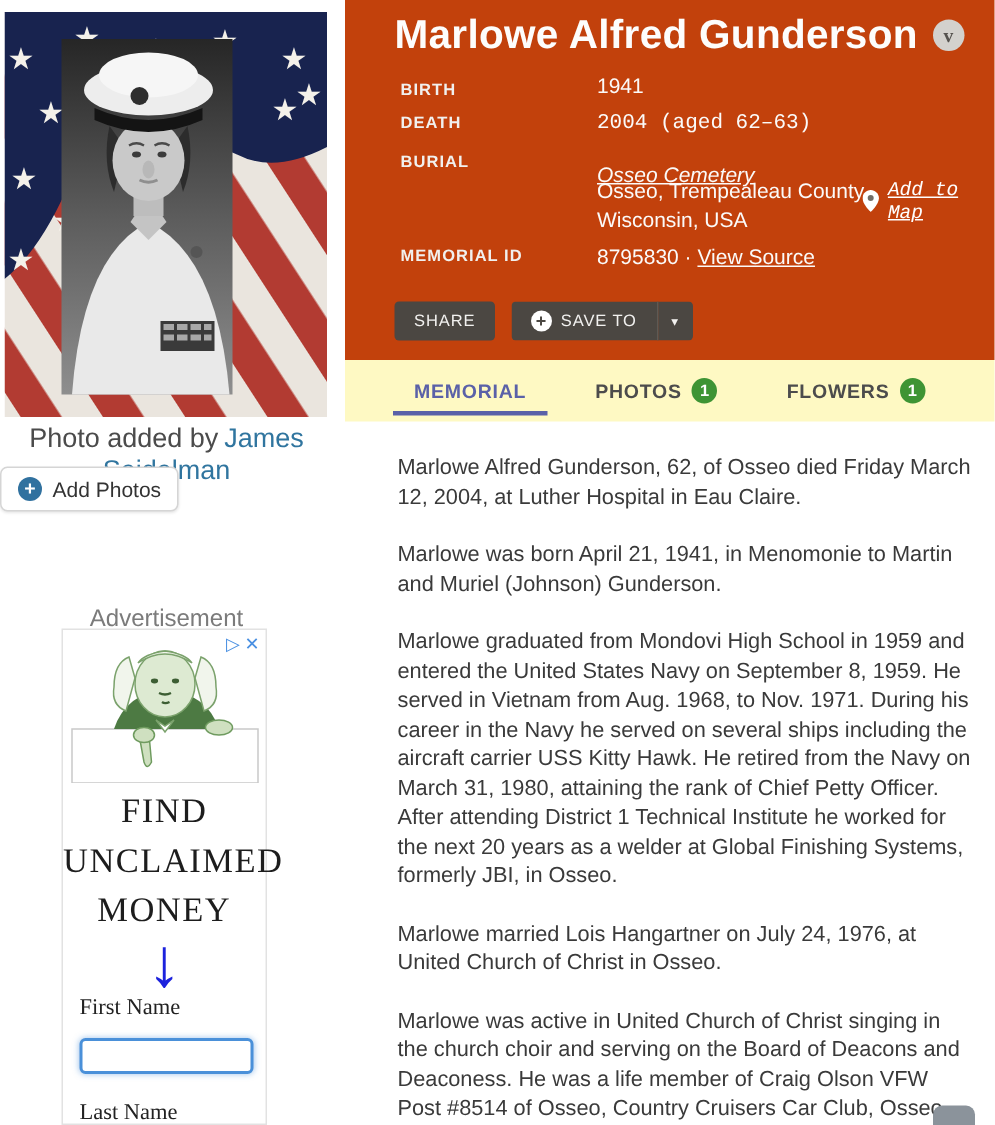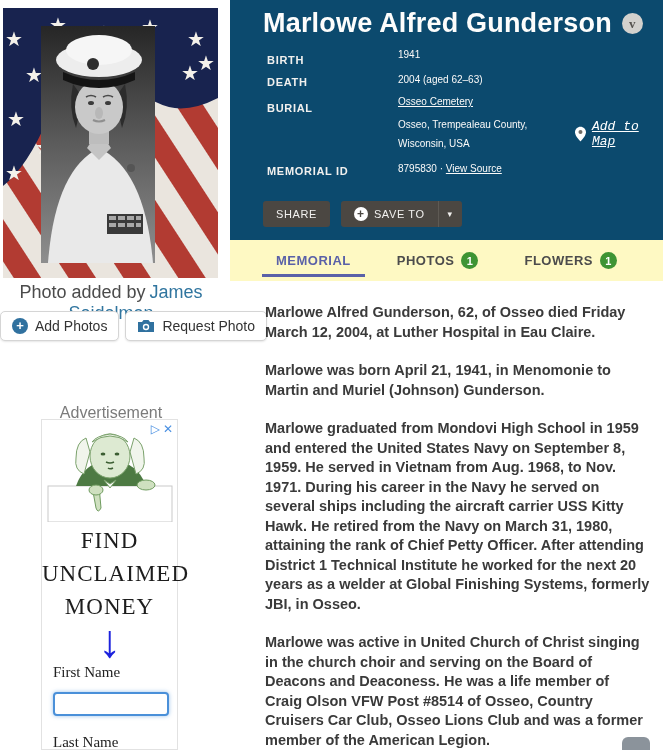--- a/index.html
+++ b/index.html
@@ -25,28 +25,28 @@
     font-size:23px;color:#1d1d1d;letter-spacing:1px;}
   .ad-l1{top:108px;} .ad-l2{top:141px;} .ad-l3{top:174px;}
   .ad-arrow{position:absolute;top:198px;width:100%;text-align:center;color:#1c22dd;font-size:46px;
     font-weight:700;line-height:46px;}
   .ad-field-label{position:absolute;left:11px;font-family:"Liberation Serif","DejaVu Serif",serif;
     font-size:15px;color:#222;}
   .fn-label{top:244px;} .ln-label{top:314px;}
   .ad-input{position:absolute;left:11px;top:272px;width:104px;height:20px;border:2px solid #4a90d9;
     border-radius:4px;box-shadow:0 0 4px rgba(74,144,217,.55);outline:none;font-size:14px;padding:0 4px;}
   
-  .gray-panel{left:230px;top:0;width:433px;height:240px;background:#0c4a6e;color:#fff;}
+  .gray-panel{left:230px;top:0;width:433px;height:240px;background:#c2410c;color:#fff;}
   .g-title{position:absolute;left:33px;top:8px;font-size:27px;font-weight:700;color:#fdfdfc;
     letter-spacing:.2px;white-space:nowrap;}
   .vbadge{display:inline-block;width:21px;height:21px;border-radius:50%;background:#d3d1cd;color:#55524e;
     font-family:"Liberation Serif","DejaVu Serif",serif;font-size:13px;font-weight:700;line-height:21px;
     text-align:center;vertical-align:4px;margin-left:10px;cursor:pointer;}
   .g-label{position:absolute;left:37px;font-size:11px;font-weight:700;letter-spacing:.7px;color:#f1f0ee;}
-  .g-val{position:absolute;left:168px;font-size:10px;color:#fbfaf9;}
+  .g-val{position:absolute;left:168px;font-size:14px;color:#fbfaf9;}
   .g-link{color:#fbfaf9;text-decoration:underline;cursor:pointer;}
   .addmap{position:absolute;left:345px;top:119px;display:flex;align-items:center;gap:6px;
     font-size:13px;font-style:italic;}
   .addmap a{color:#fff;cursor:pointer;font-family:Liberation Mono, monospace;}
   .g-actions{position:absolute;left:33px;top:201px;display:flex;gap:11px;}
   .dbtn{background:#4b4742;border:0;color:#f2f1ef;font-size:11px;letter-spacing:.6px;height:26px;
     padding:0 13px;border-radius:3px;display:flex;align-items:center;gap:6px;cursor:pointer;
     font-family:inherit;}
   .btn-group{display:flex;border-radius:3px;overflow:hidden;}
   .btn-group .dbtn{border-radius:0;border-right:1px solid #5e5a54;}
@@ -58,21 +58,21 @@
   .tabs{left:230px;top:240px;width:433px;height:41px;background:#fef9c3;display:flex;
     justify-content:center;gap:14px;font-size:13px;font-weight:700;letter-spacing:.5px;color:#4c4c4c;}
   .tab{display:flex;align-items:center;padding:0 16px;position:relative;cursor:pointer;height:100%;
     box-sizing:border-box;}
   .tab.active{color:#5a61a8;}
   .tab.active::after{content:"";position:absolute;left:2px;right:2px;bottom:4px;height:3px;background:#5a61a8;}
   .tbadge{margin-left:7px;width:17px;height:17px;border-radius:50%;background:#3e9434;color:#fff;
     font-size:11px;font-weight:700;display:flex;align-items:center;justify-content:center;}
   
   .bio{left:265px;top:303px;width:385px;color:#3a3a3a;font-size:14.5px;line-height:19.5px;}
-  .bio p{margin:0 0 19px 0;font-weight:bold;}
+  .bio p{margin:0 0 19px 0;}
   
   .fab{left:622px;top:737px;width:28px;height:22px;background:#8b939b;border-radius:6px;cursor:pointer;}
   a{text-decoration:underline;}
 </style>
 </head>
 <body>
 
 <div class="abs flag-photo">
   <svg width="215" height="270" viewBox="0 0 215 270">
     <defs>
@@ -137,28 +137,20 @@
 
 <div class="abs photo-caption">
   <span>Photo added by</span><a>James Seidelman</a>
 </div>
 
 <div class="abs photo-actions">
   <button class="wbtn">
     <span class="plus-blue">+</span>
     <span>Add Photos</span>
   </button>
-  <button class="wbtn">
-    <svg width="18" height="14" viewBox="0 0 18 14">
-      <path d="M1,3 h4 l1.5,-2 h5 L13,3 h4 v10 h-16 Z" fill="#30719f"></path>
-      <circle cx="9" cy="8" r="3.2" fill="#fff"></circle>
-        <circle cx="9" cy="8" r="1.8" fill="#30719f"></circle>
-    </svg>
-    <span>Request Photo</span>
-  </button>
 </div>
 
 <div class="abs ad-label">Advertisement</div>
 
 <div class="abs ad-box">
   <div class="ad-ctl">
     <span>▷</span>
     <span>✕</span>
   </div>
   <svg class="gw-svg" width="128" height="94" viewBox="0 0 128 94">
@@ -188,24 +180,24 @@
 
 <div class="abs gray-panel">
   <div class="g-title">
     <span>Marlowe Alfred Gunderson</span><span class="vbadge">v</span>
   </div>
 
   <div class="g-label" style="top:54px;">BIRTH</div>
   <div class="g-val" style="top:49px;">1941</div>
 
   <div class="g-label" style="top:76px;">DEATH</div>
-  <div class="g-val" style="top:74px;">2004 (aged 62–63)</div>
+  <div class="g-val" style="top:74px;font-family:Liberation Mono, monospace;">2004 (aged 62–63)</div>
 
   <div class="g-label" style="top:102px;">BURIAL</div>
-  <div class="g-val" style="top:96px;"><a class="g-link">Osseo Cemetery</a></div>
+  <div class="g-val" style="top:108px;font-style:italic;"><a class="g-link">Osseo Cemetery</a></div>
   <div class="g-val" style="top:119px;">Osseo, Trempealeau County,</div>
   <div class="g-val" style="top:138px;">Wisconsin, USA</div>
 
   <div class="addmap">
     <svg width="12" height="16" viewBox="0 0 12 16">
       <path d="M6,0 C2.7,0 0,2.7 0,6 C0,10.5 6,16 6,16 C6,16 12,10.5 12,6 C12,2.7 9.3,0 6,0 Z" fill="#fff"></path>
       <circle cx="6" cy="5.8" r="2.2" fill="#716d67"></circle>
     </svg>
     <a>Add to Map</a>
   </div>
@@ -242,16 +234,17 @@
   <div class="tab">
     <span>FLOWERS</span>
     <span class="tbadge">1</span>
   </div>
 </nav>
 
 <article class="abs bio">
   <p>Marlowe Alfred Gunderson, 62, of Osseo died Friday March 12, 2004, at Luther Hospital in Eau Claire.</p>
   <p>Marlowe was born April 21, 1941, in Menomonie to Martin and Muriel (Johnson) Gunderson.</p>
   <p>Marlowe graduated from Mondovi High School in 1959 and entered the United States Navy on September 8, 1959. He served in Vietnam from Aug. 1968, to Nov. 1971. During his career in the Navy he served on several ships including the aircraft carrier USS Kitty Hawk. He retired from the Navy on March 31, 1980, attaining the rank of Chief Petty Officer. After attending District 1 Technical Institute he worked for the next 20 years as a welder at Global Finishing Systems, formerly JBI, in Osseo.</p>
+  <p>Marlowe married Lois Hangartner on July 24, 1976, at United Church of Christ in Osseo.</p>
   <p>Marlowe was active in United Church of Christ singing in the church choir and serving on the Board of Deacons and Deaconess. He was a life member of Craig Olson VFW Post #8514 of Osseo, Country Cruisers Car Club, Osseo Lions Club and was a former member of the American Legion.</p>
 </article>
 
 <div class="abs fab"></div>
 
 </body></html>

